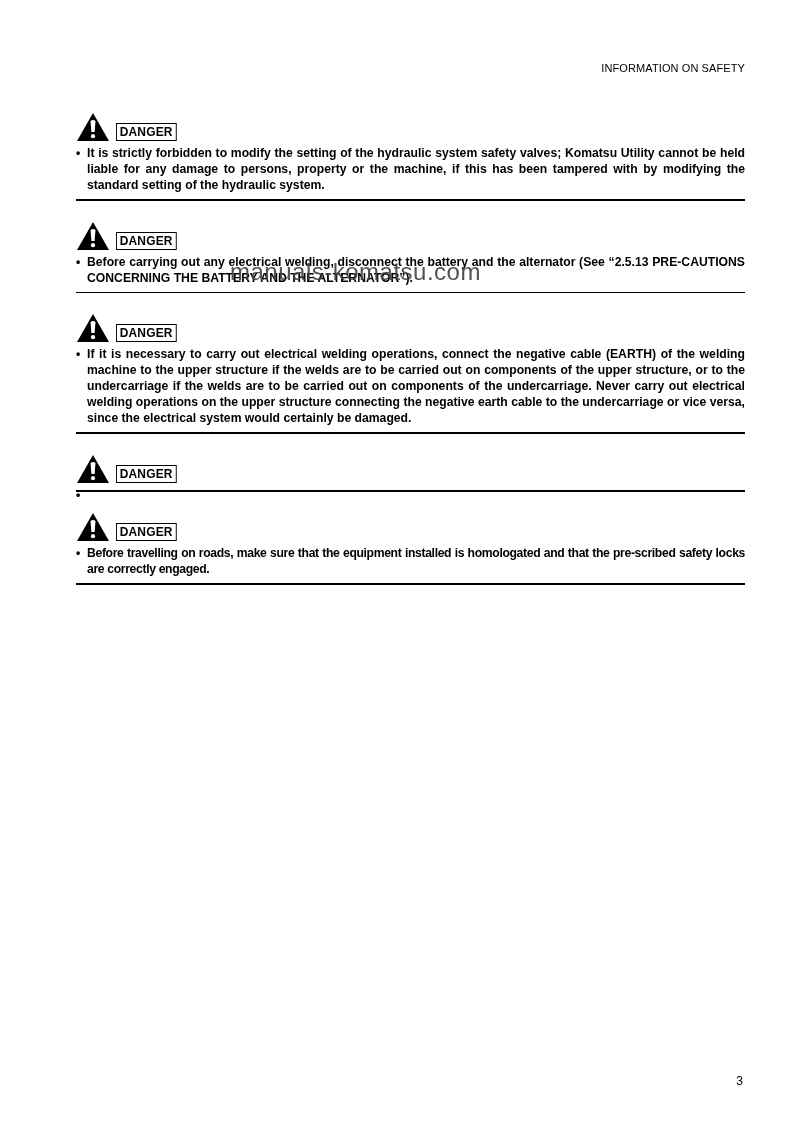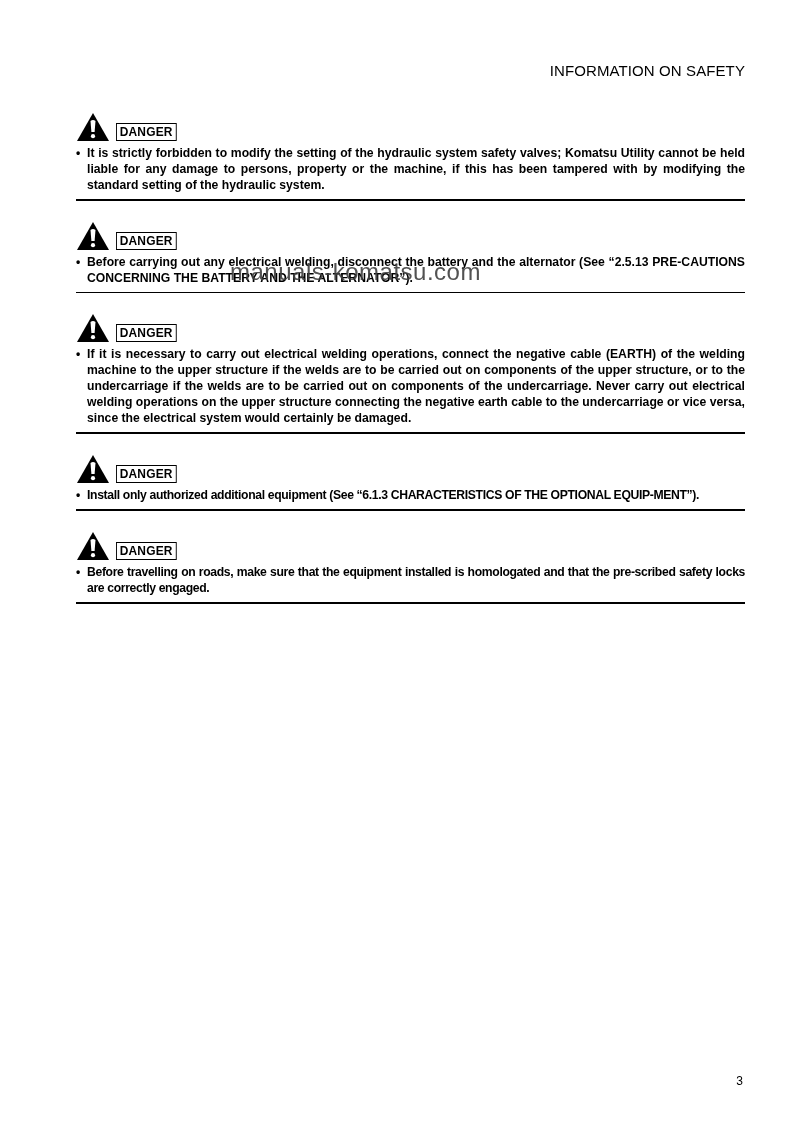--- a/index.html
+++ b/index.html
@@ -12,21 +12,21 @@
       height: 1123px;
       position: relative;
       overflow: hidden;
       font-family: "Liberation Sans", "DejaVu Sans", sans-serif;
       color: #000;
     }
     .header {
       position: absolute;
       top: 62px;
       right: 48px;
-      font-size: 15px;
+      font-size: 11px;
       letter-spacing: 0.1px;
     }
     .page-number {
       position: absolute;
       top: 1074px;
       right: 50px;
       font-size: 12px;
     }
     .content {
       position: absolute;
@@ -162,21 +162,20 @@
     <div class="danger-head">
       <svg class="warn-icon" viewBox="0 0 34 30">
         <path d="M17 1 L33 29 L1 29 Z" fill="#000"></path>
         <path d="M14.5 9 Q17 7 19.5 9 L18.6 20 L15.4 20 Z" fill="#fff"></path>
         <circle cx="17" cy="24.2" r="2.1" fill="#fff"></circle>
       </svg>
       <span class="danger-label">DANGER</span>
     </div>
     <div class="item condensed">
       <span class="bullet">•</span>
-      <span>Install only authorized additional equipment (See “6.1.3 CHARACTERISTICS OF THE OPTIONAL EQUIP-MENT”).</span>
     </div>
     <hr class="divider">
   </div>
 
   <div class="block b5">
     <div class="danger-head">
       <svg class="warn-icon" viewBox="0 0 34 30">
         <path d="M17 1 L33 29 L1 29 Z" fill="#000"></path>
         <path d="M14.5 9 Q17 7 19.5 9 L18.6 20 L15.4 20 Z" fill="#fff"></path>
         <circle cx="17" cy="24.2" r="2.1" fill="#fff"></circle>

